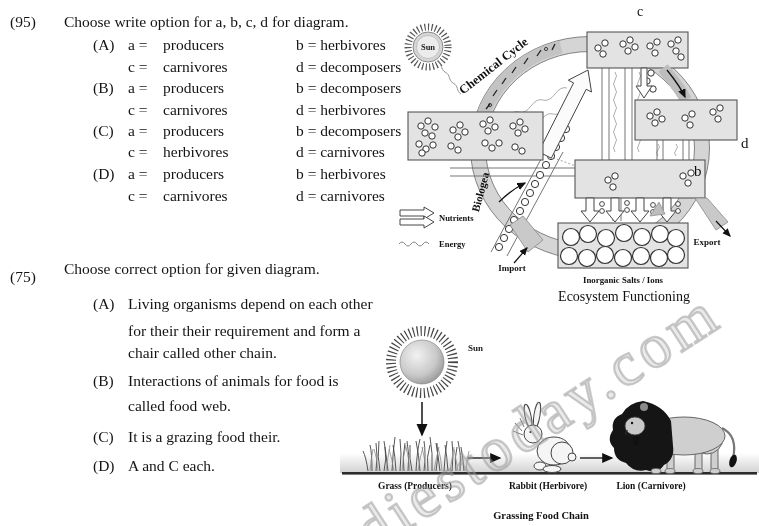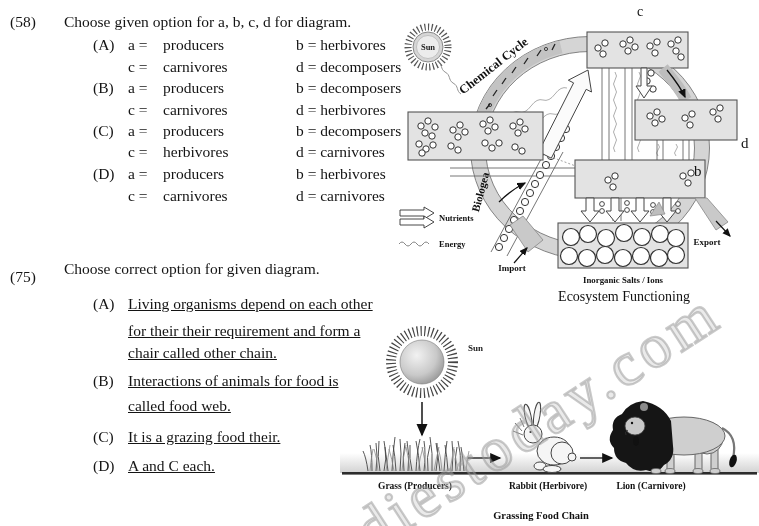--- a/index.html
+++ b/index.html
@@ -5,35 +5,35 @@
   html,body{margin:0;padding:0;}
   body{width:759px;height:526px;position:relative;background:#ffffff;overflow:hidden;
        font-family:"Liberation Serif",serif;}
   .t{position:absolute;white-space:nowrap;font:15.5px/1.15 "Liberation Serif",serif;color:#141414;}
   .num{left:10px;}
   .q{left:64px;}
   .letter{left:93px;}
   .k{left:128px;}
   .v{left:163px;}
   .r{left:296px;}
-  .line2{left:128px;text-decoration:underline;}
+  .line2{left:128px;}
   svg{position:absolute;}
   .watermark{
     position:absolute;left:288px;top:548px;z-index:9;pointer-events:none;
     font:62px "Liberation Serif",serif;letter-spacing:5px;white-space:nowrap;
     color:rgba(178,178,178,0.28);-webkit-text-stroke:2.2px rgba(150,150,150,0.5);
     transform:rotate(-33deg);transform-origin:0 50%;
   }
 </style>
 </head>
 <body>
 
 <div>
-  <span class="t num" style="top:13px">(58)</span>
-  <span class="t q" style="top:13px">Choose given option for a, b, c, d for diagram.</span>
+  <span class="t num" style="top:13px">(95)</span>
+  <span class="t q" style="top:13px">Choose write option for a, b, c, d for diagram.</span>
 
   <span class="t letter" style="top:36px">(A)</span>
   <span class="t k" style="top:36px">a =</span>
   <span class="t v" style="top:36px">producers</span>
   <span class="t r" style="top:36px">b = herbivores</span>
   <span class="t k" style="top:58px">c =</span>
   <span class="t v" style="top:58px">carnivores</span>
   <span class="t r" style="top:58px">d = decomposers</span>
 
   <span class="t letter" style="top:79px">(B)</span>

